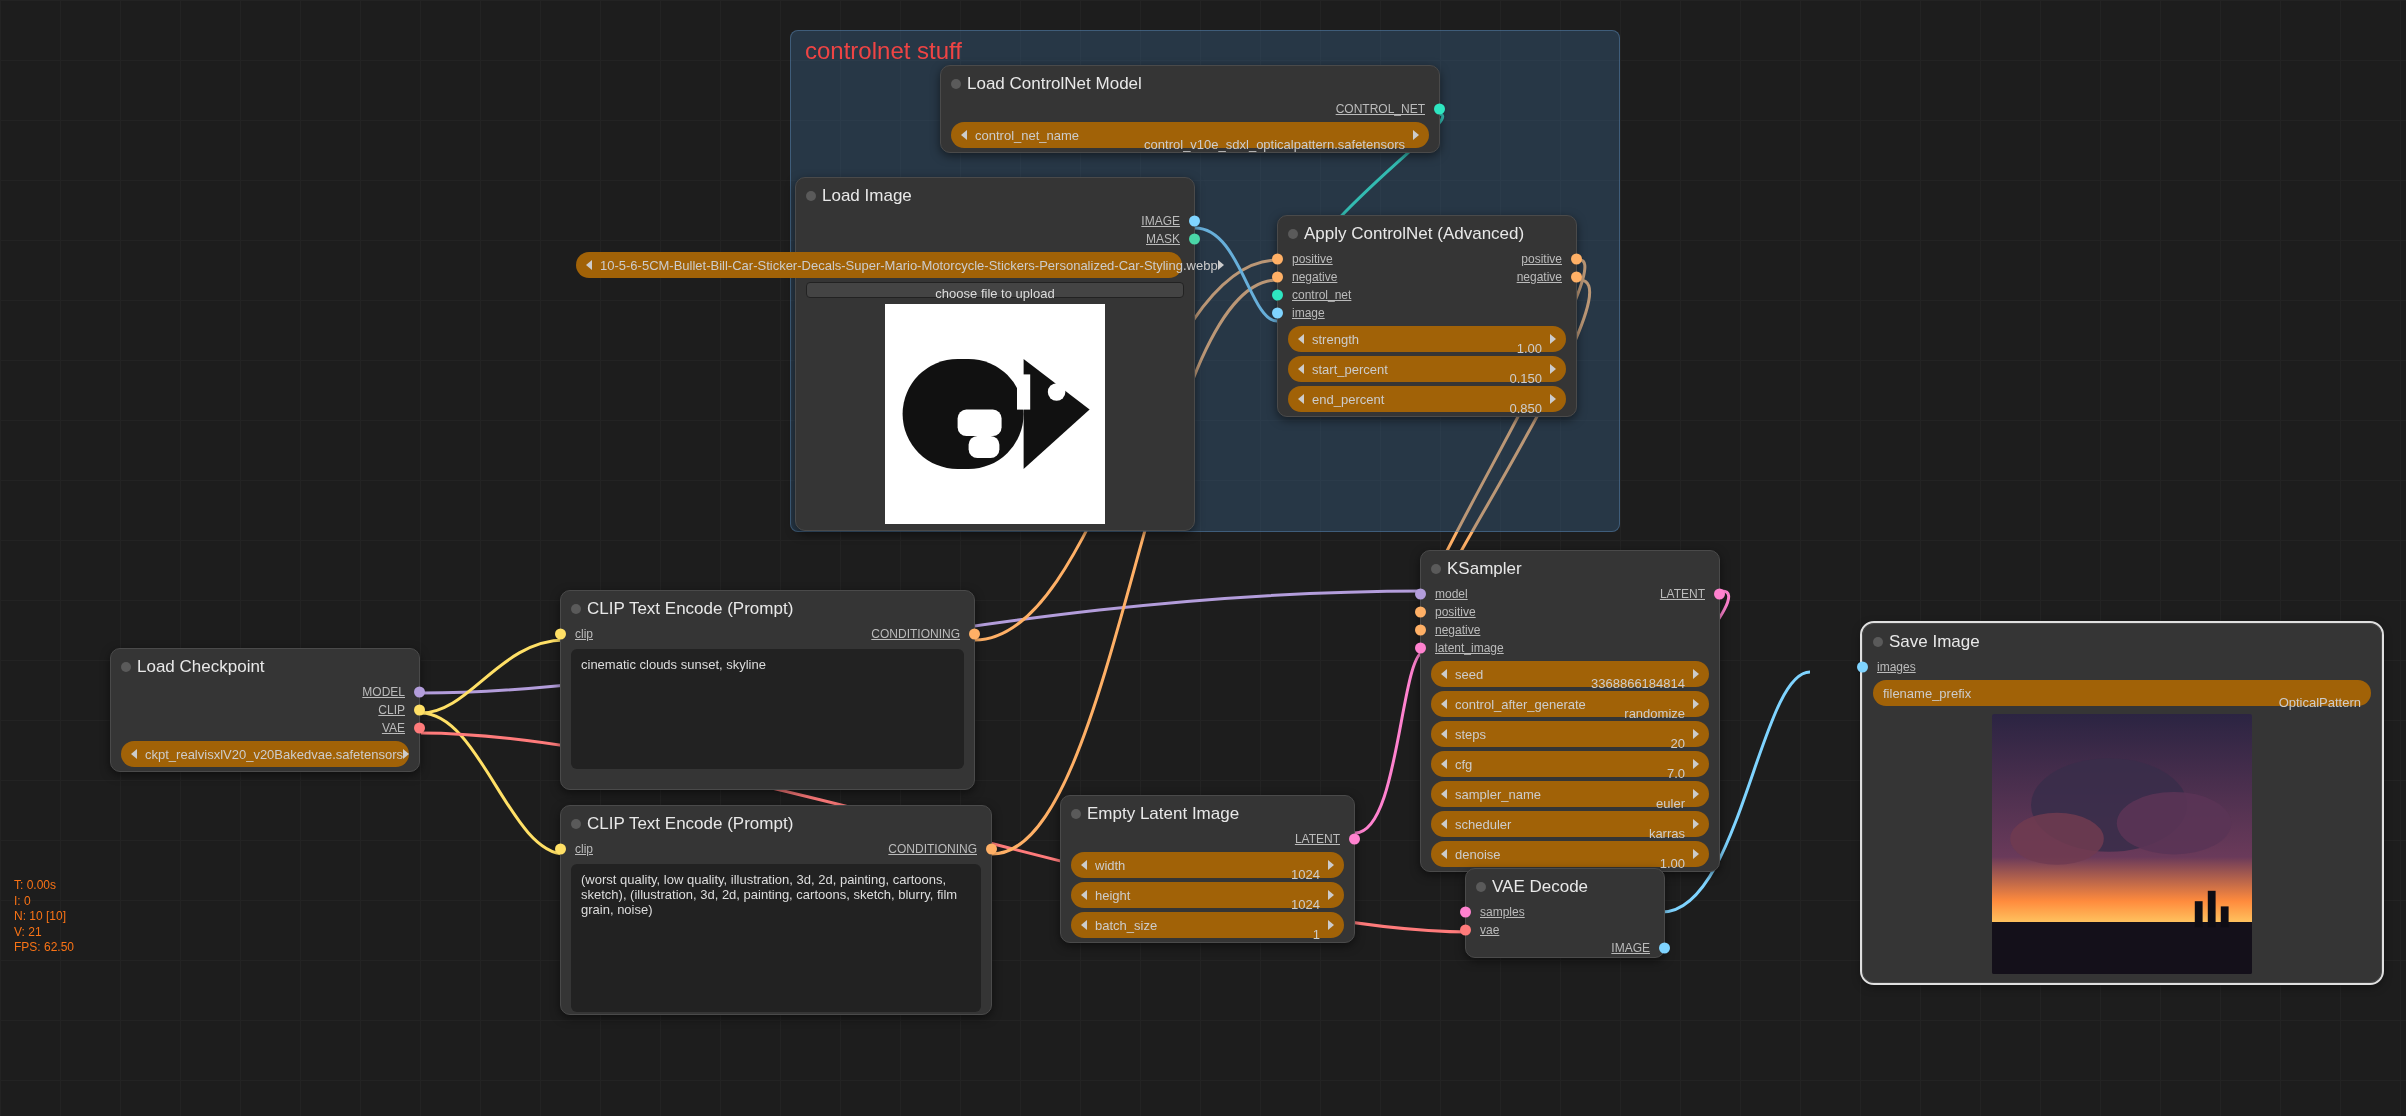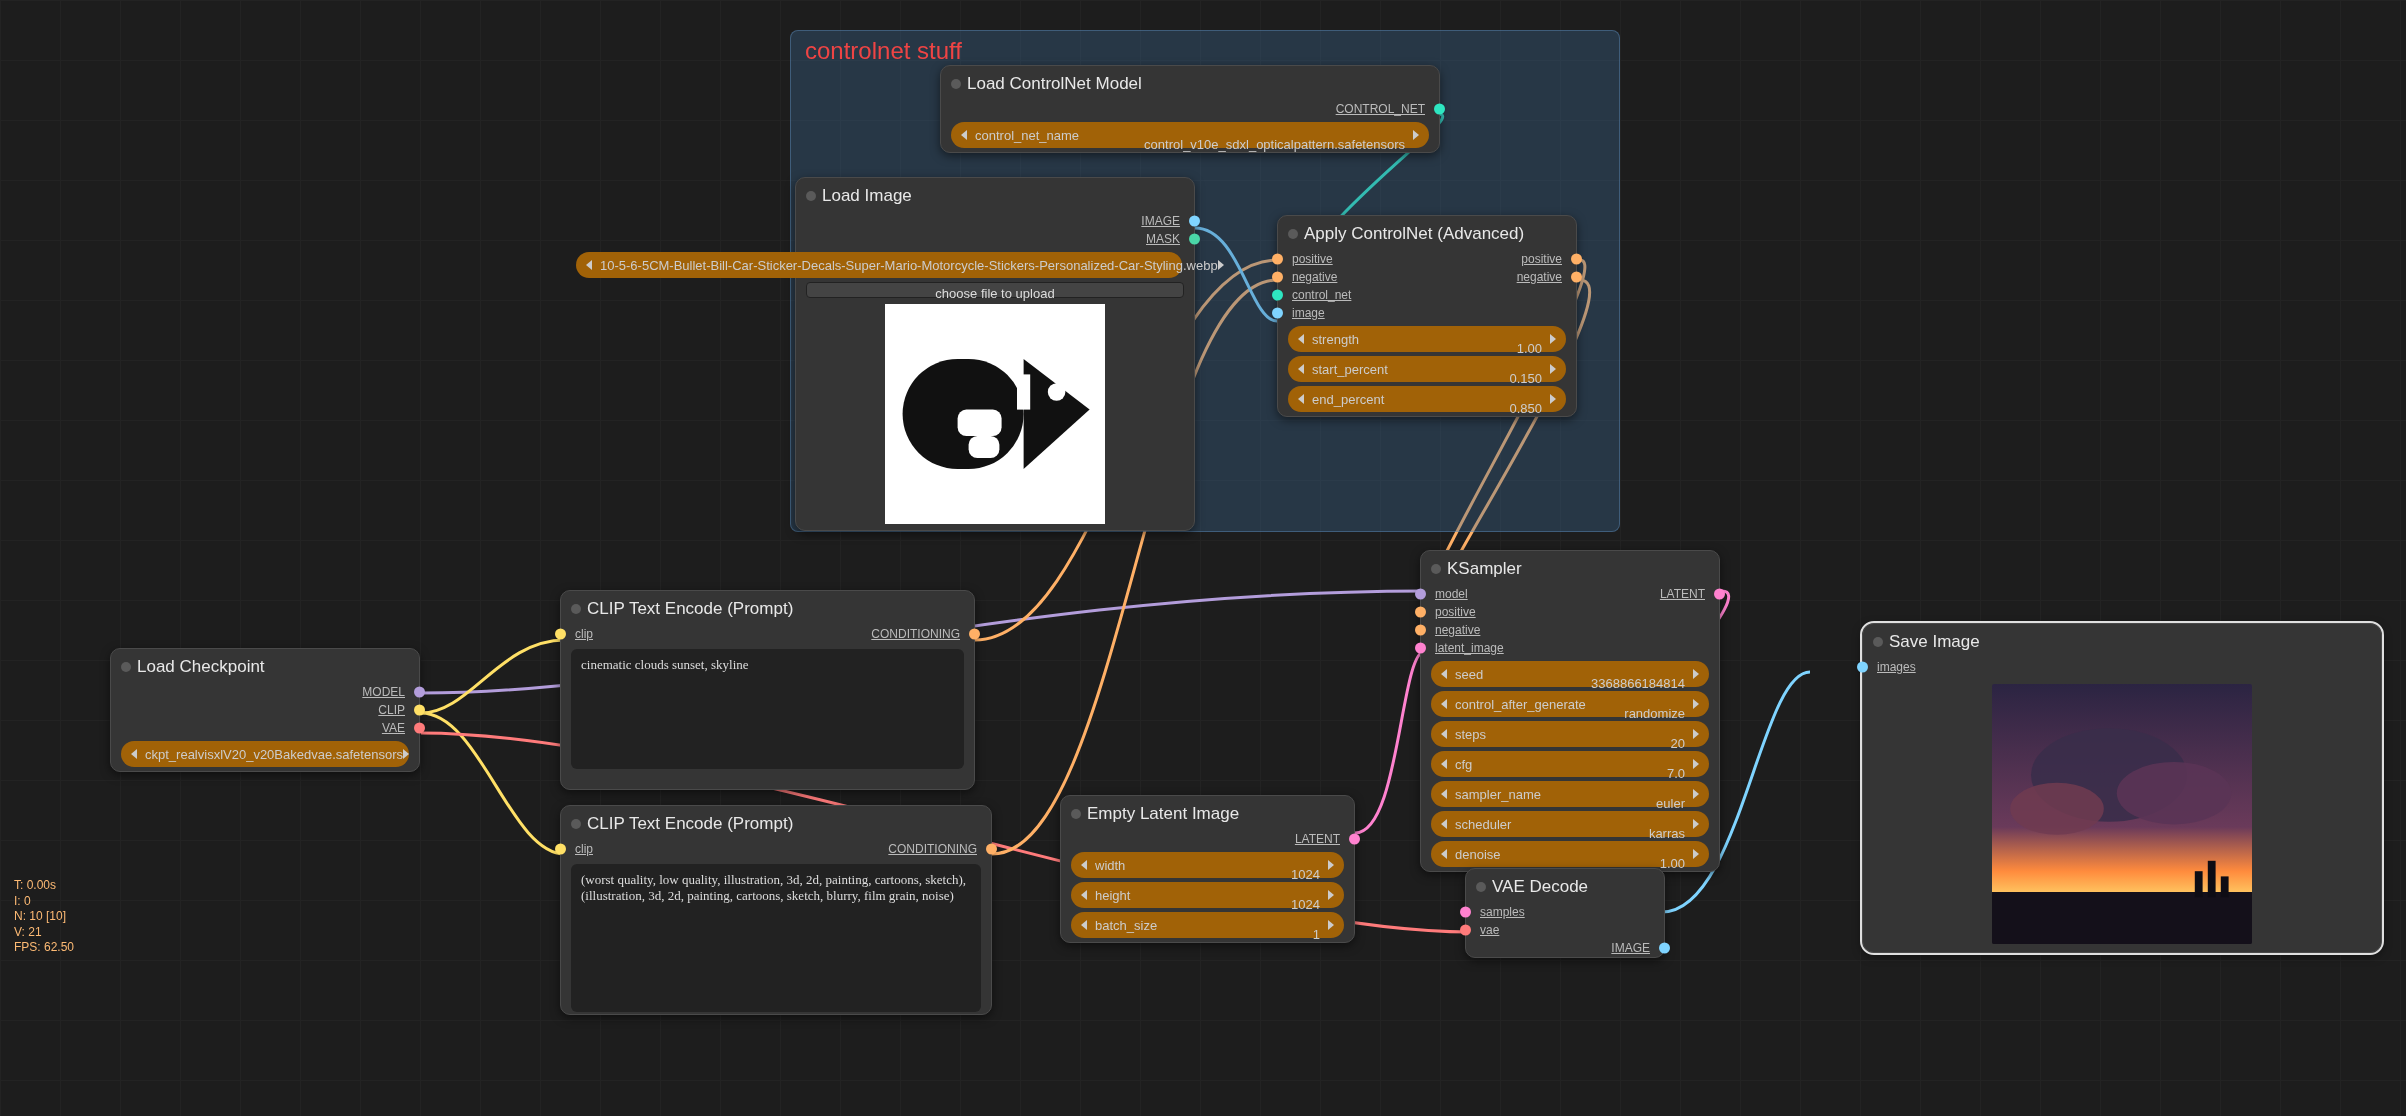--- a/index.html
+++ b/index.html
@@ -75,41 +75,41 @@
     height:16px;
     line-height:22px;
     font-size:13px;
     color:#ddd;
   }
   .textw {
     margin:6px 10px;
     background:#222;
     border-radius:6px;
     padding:8px 10px;
-    font-family: Liberation Serif, serif;
+    font-family: Liberation Sans, sans-serif;
     font-size:13px;
     color:#ddd;
     white-space: pre-wrap;
   }
   .group {
     position:absolute;
     border-radius:8px;
     background: rgba(60,105,150,.35);
     border:1px solid rgba(100,150,200,.4);
   }
   .group .gtitle {
     padding: 6px 14px;
     color:#ef4444;
     font-size:24px;
   }
   .stats {
     position:absolute;
     left:14px; bottom:160px;
     font-size:12px;
-    color:#fdba74;
+    color:#f97316;
     line-height:1.3;
   }
   .imgpreview {
     margin:6px auto;
     background:#fff;
     display:block;
   }
   .saveimg {
     margin:8px auto;
     display:block;
@@ -362,20 +362,24 @@
       <div class="outrow"><span>IMAGE</span><span class="dot c-image"></span></div>
     </div>
   </div>
 </div>
 
 <div class="node selected" style="left:1862px; top:623px; width:520px;">
   <div class="title">Save Image</div>
   <div class="inputs">
       <div class="inrow"><span class="dot c-image"></span><span>images</span></div>
     </div>
+  <div class="widget">
+    <span class="wl">filename_prefix</span>
+    <span class="wv">OpticalPattern</span>
+  </div>
   <svg class="saveimg" width="260" height="260" viewBox="0 0 100 100">
     <defs>
       <linearGradient id="sky" x1="0" y1="0" x2="0" y2="1">
         <stop offset="0" stop-color="#2b2442"></stop>
         <stop offset="0.55" stop-color="#6a3a5a"></stop>
         <stop offset="0.72" stop-color="#ff8b3d"></stop>
         <stop offset="0.82" stop-color="#ffcf66"></stop>
         <stop offset="1" stop-color="#1a1420"></stop>
       </linearGradient>
     </defs>

